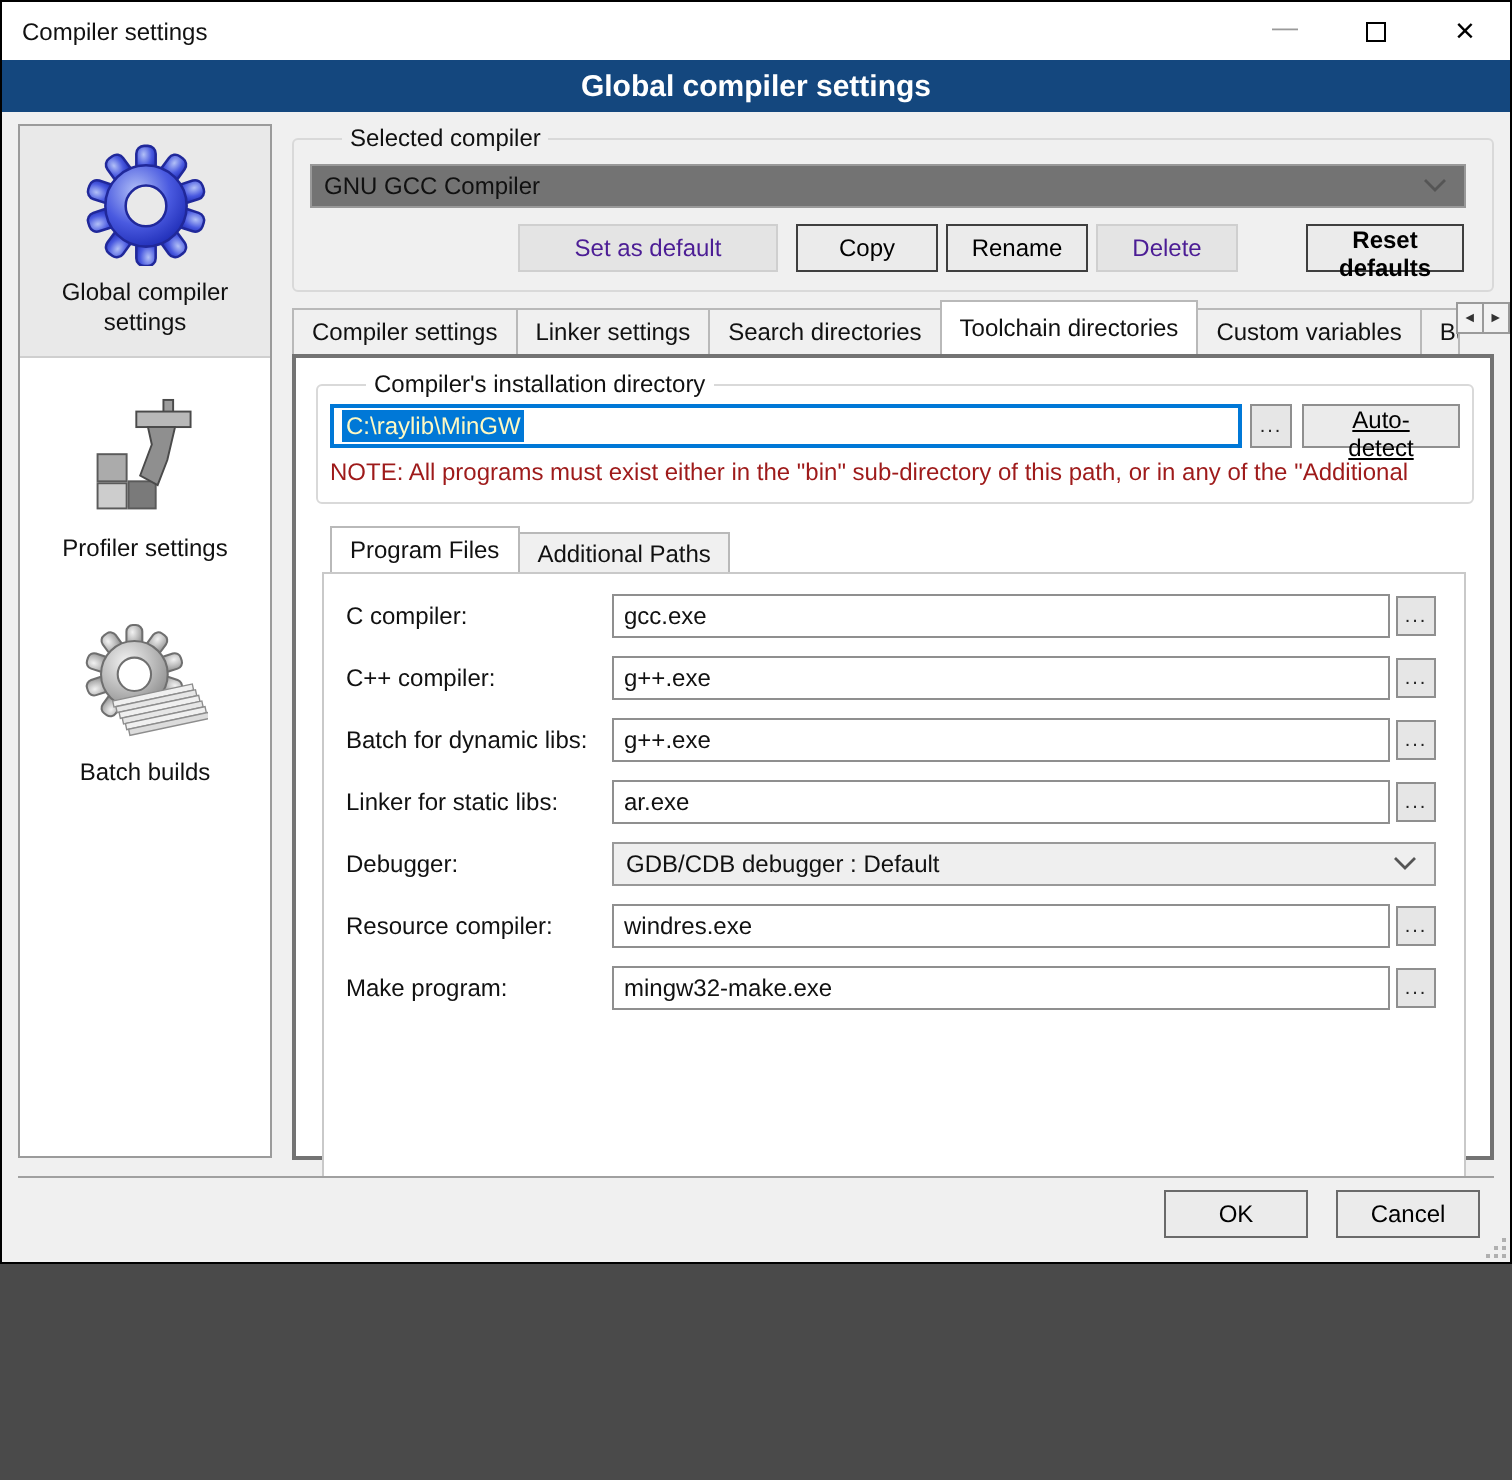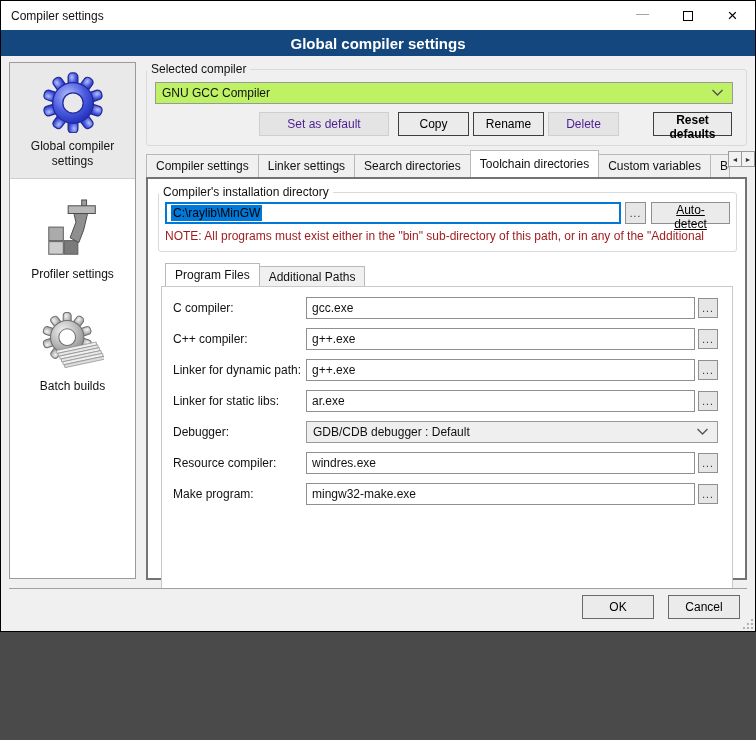--- a/index.html
+++ b/index.html
@@ -33,25 +33,25 @@
   .side-item.selected { background:#e9e9e9; border-bottom:1px solid #cfcfcf; }
   .side-item + .side-item { margin-top:12px; }
   .side-item .icon { width:62px; height:62px; }
   .side-label { margin-top:6px; line-height:15px; }
 
   
   .main { flex:1 1 auto; display:flex; flex-direction:column; margin:6px 8px 0 10px; min-width:0; }
 
   
   .groupbox { position:relative; border:1px solid #d9d9d9; border-radius:3px; }
-  .legend { position:absolute; top:-8px; left:0; background:#f0f0f0; padding:0 4px; }
+  .legend { position:absolute; top:-8px; left:24px; background:#f0f0f0; padding:0 4px; }
   .groupbox.onwhite .legend { background:#fff; }
 
   .gb1 { margin-top:7px; padding:12px 13px 9px 8px; flex:0 0 auto; }
-  .combo { height:22px; background:#bef264; border:1px solid #999; display:flex; align-items:center;
+  .combo { height:22px; background:#737373; border:1px solid #999; display:flex; align-items:center;
            padding:0 8px 0 6px; justify-content:space-between; cursor:default; }
   .combo .chev { flex:0 0 auto; margin-left:6px; }
   .combo.gray { background:#efefef; }
 
   .btnrow { display:flex; justify-content:flex-end; align-items:center; margin-top:8px; }
   .btn { height:24px; background:#ebebeb; border:1px solid #3f3f3f; font-family:inherit;
          font-size:12px; padding:0 10px; cursor:default; }
   .btn:disabled { background:#e4e4e4; border-color:#cfcfcf; color:#4c1d95; }
   .b-setdef { width:130px; margin-right:9px; }
   .b-copy, .b-rename, .b-delete { width:71px; margin-right:4px; }
@@ -73,21 +73,21 @@
   .tabpanel { flex:1 1 auto; background:#fff; border:2px solid #737373; margin-bottom:8px;
               display:flex; flex-direction:column; min-height:0; }
 
   
   .gb2 { margin:13px 8px 0 10px; padding:9px 6px 8px 6px; flex:0 0 auto; }
   .dir-row { display:flex; align-items:center; }
   .textbox { height:22px; background:#fff; border:1px solid #8f8f8f; display:flex;
              align-items:center; padding:0 5px; overflow:hidden; white-space:nowrap; }
   .textbox.focused { border:1px solid #0078D7; box-shadow: inset 0 0 0 1px #0078D7; }
   .dir-row .textbox { flex:1 1 auto; }
-  .seltext { background:#0078D7; color:#000000; padding:1px 2px; }
+  .seltext { background:#0078D7; color:#fef9c3; padding:1px 2px; }
   .browse { width:21px; height:22px; margin-left:4px; background:#e6e6e6; border:1px solid #8f8f8f;
             font-size:10px; letter-spacing:1px; color:#222; font-family:inherit; cursor:default; }
   .b-auto { width:79px; margin-left:5px; border-color:#8f8f8f; height:22px;text-decoration:underline; }
   .note { margin-top:5px; color:#9E1A1A; white-space:nowrap; overflow:hidden; }
 
   .inner-tabstrip { margin:11px 12px 0 17px; height:23px; }
   .inner-tabstrip .tab { height:20px; }
   .inner-tabstrip .tab.active { height:23px; }
   .inner-page { margin:0 12px 0 13px; border:1px solid #c9c9c9; background:#fff;
                 height:397px; padding:10px 14px 0 11px; flex:0 0 auto; }
@@ -283,21 +283,21 @@
 
           <div class="frow">
             <span class="flabel">C++ compiler:</span>
             <div class="textbox">
               <span>g++.exe</span>
             </div>
             <button class="browse">...</button>
           </div>
 
           <div class="frow">
-            <span class="flabel">Linker for dynamic path:</span>
+            <span class="flabel">Batch for dynamic libs:</span>
             <div class="textbox">
               <span>g++.exe</span>
             </div>
             <button class="browse">...</button>
           </div>
 
           <div class="frow">
             <span class="flabel">Linker for static libs:</span>
             <div class="textbox">
               <span>ar.exe</span>

